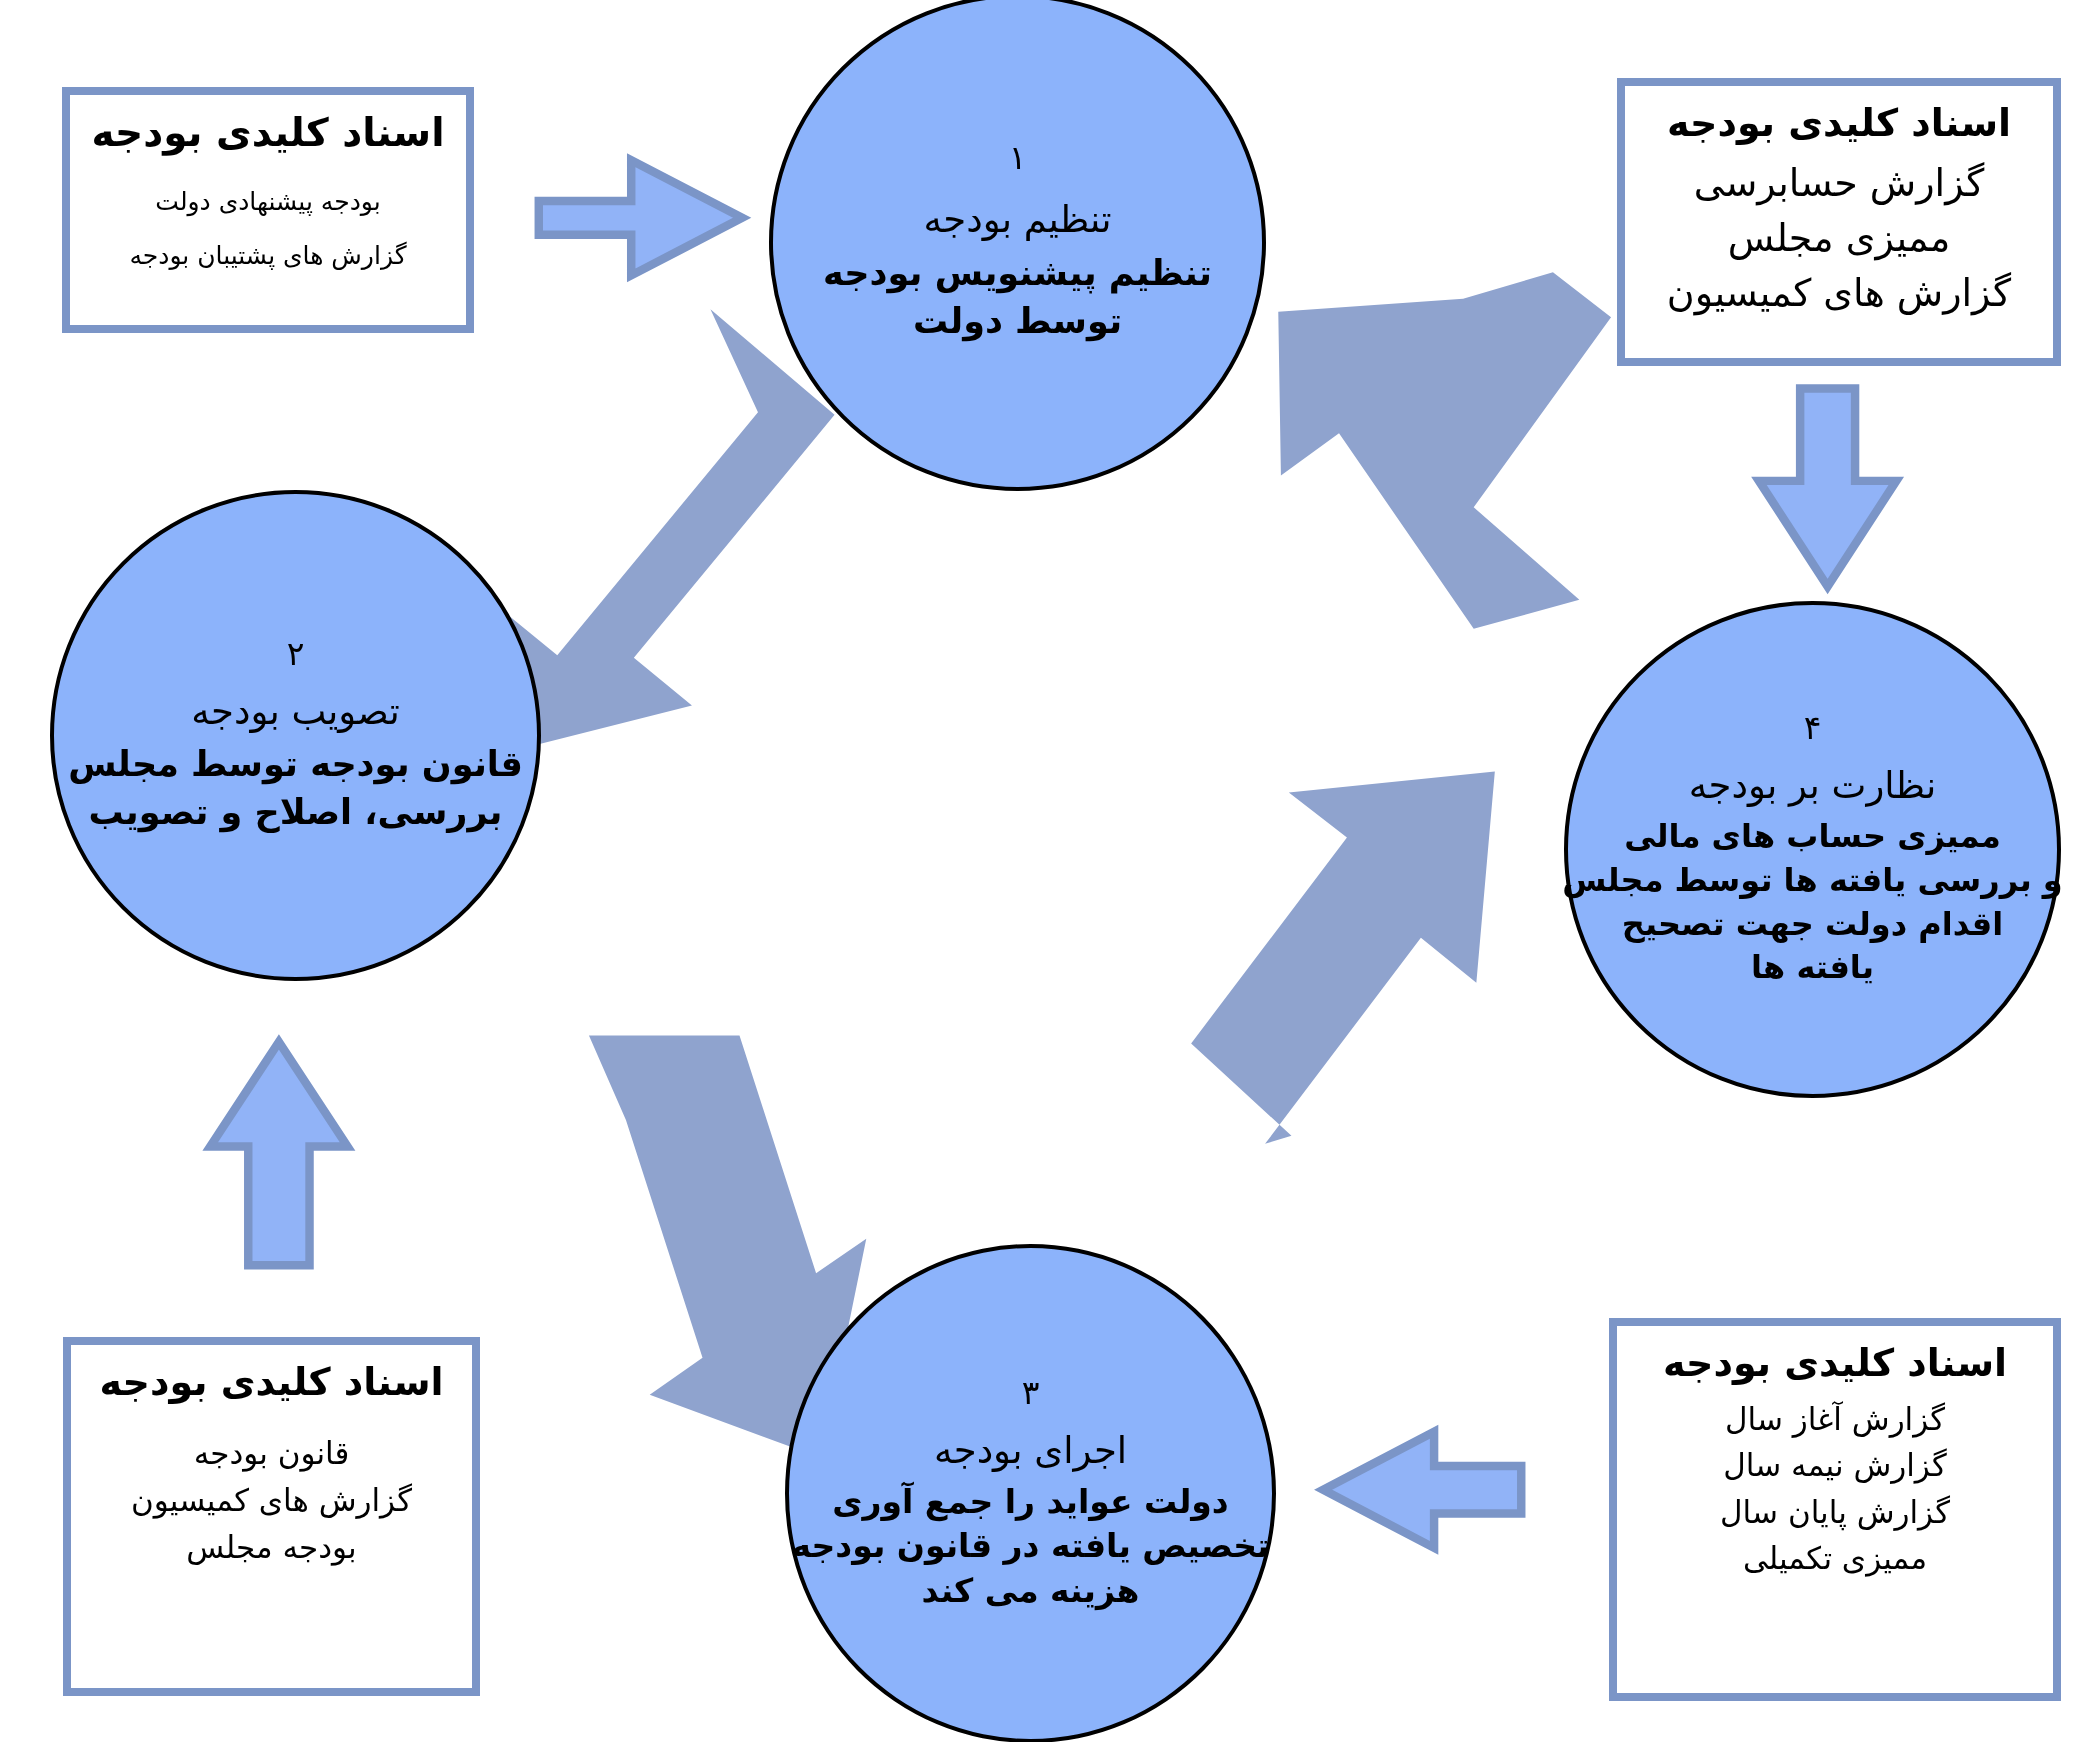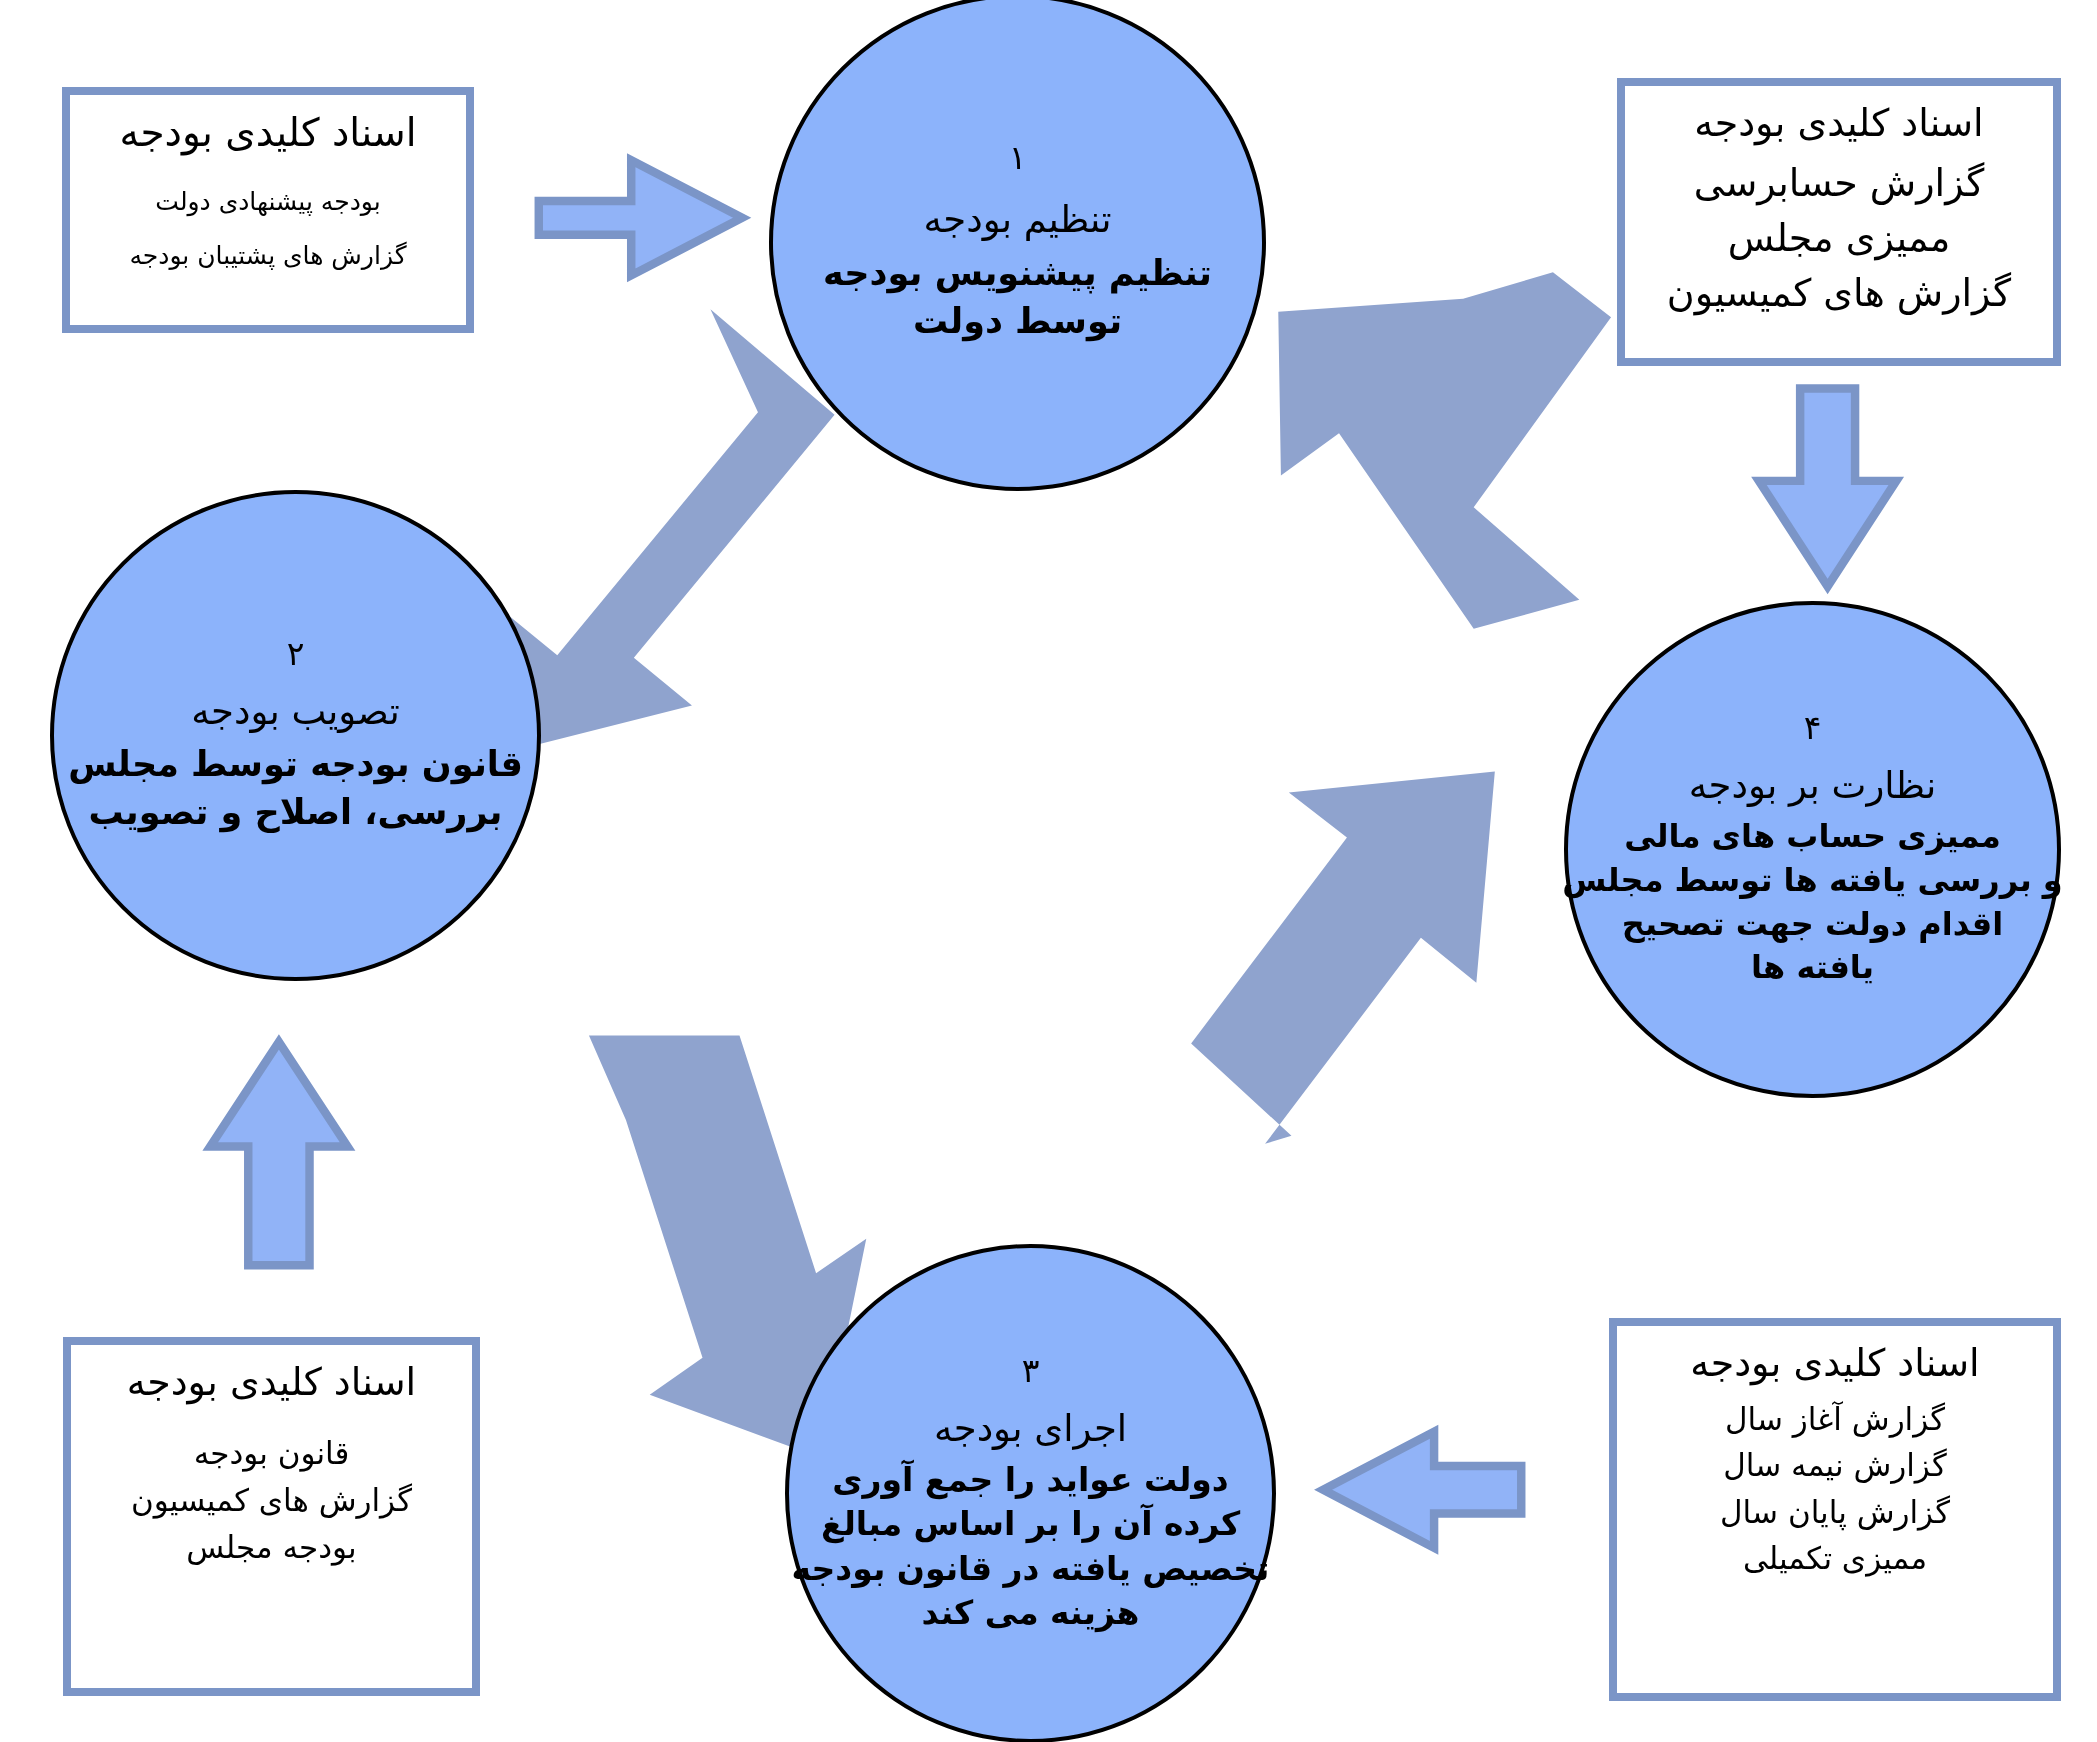--- a/index.html
+++ b/index.html
@@ -72,21 +72,21 @@
     display:flex;
     flex-direction:column;
     align-items:center;
     justify-content:flex-start;
     text-align:center;
     direction:rtl;
     padding:13.7px 12.7px 12.7px 12.7px;
   }
   .docbox .dtitle{
     font-size:38px;
-    font-weight:400;
+    font-weight:700;
     line-height:1.22;
     white-space:nowrap;
     margin-bottom:9.5px;
     text-align:center;
   }
   .docbox .dline{
     font-size:30px;
     line-height:1.40;
     white-space:nowrap;
   }
@@ -152,21 +152,20 @@
       <div>قانون بودجه توسط مجلس</div>
       <div>بررسی، اصلاح و تصویب</div>
     </div>
   </div>
 
   <div class="node" id="node3">
     <div class="num">۳</div>
     <div class="ttl">اجرای بودجه</div>
     <div class="body">
       <div>دولت عواید را جمع آوری</div>
-      <div>کرده آن را بر اساس مبالغ</div>
       <div>تخصیص یافته در قانون بودجه</div>
       <div>هزینه می کند</div>
     </div>
   </div>
 
   <div class="node" id="node4">
     <div class="num">۴</div>
     <div class="ttl">نظارت بر بودجه</div>
     <div class="body">
       <div>ممیزی حساب های مالی</div>

